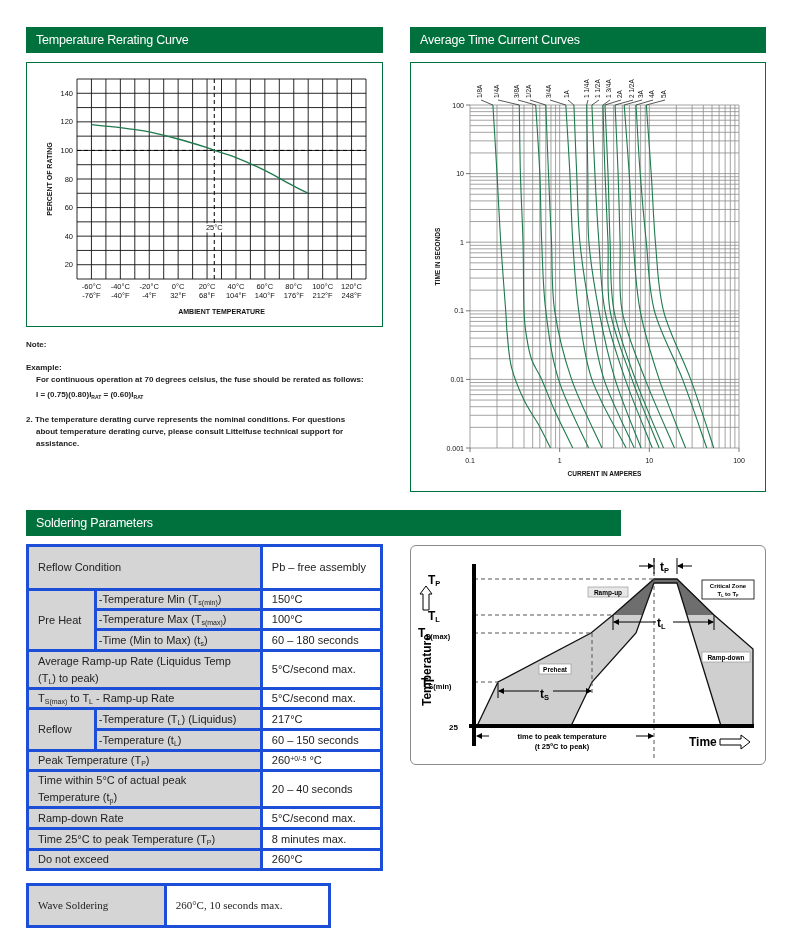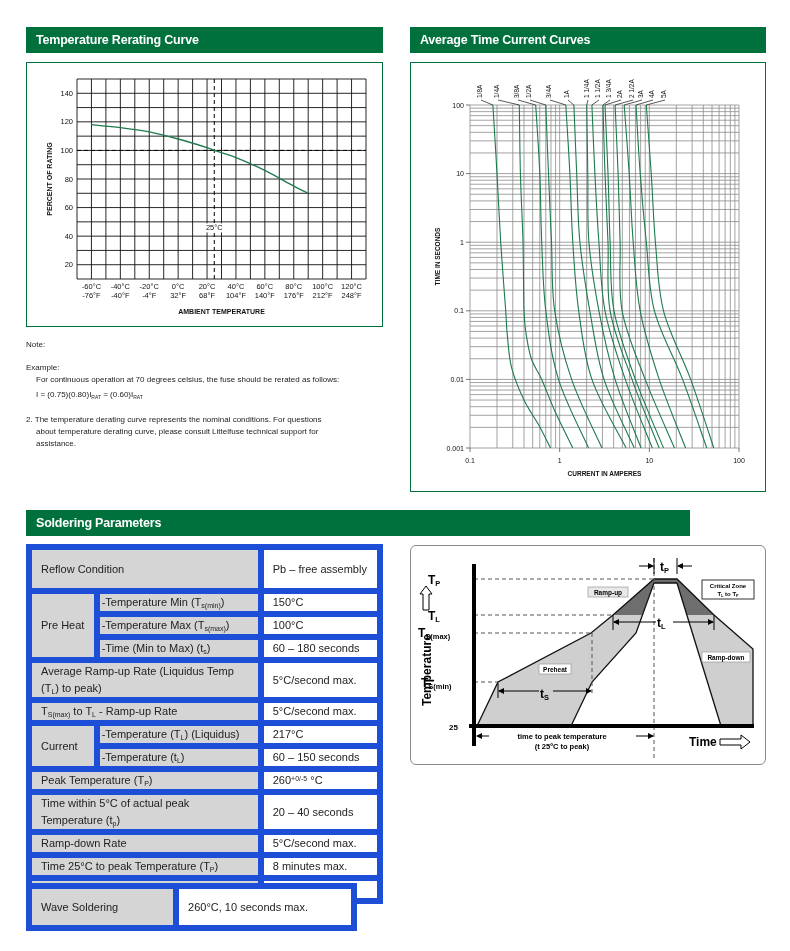--- a/index.html
+++ b/index.html
@@ -1,42 +1,42 @@
 <!DOCTYPE html>
 <html><head>
 <meta charset="utf-8">
 <style>
   html,body{margin:0;padding:0;background:#fff;}
   body{width:790px;height:951px;position:relative;overflow:hidden;font-family:"Liberation Sans",sans-serif;color:#111;}
-  .hdr{position:absolute;height:26px;background:#00703c;color:#fff;font-weight:bold;font-size:12.5px;line-height:26px;padding-left:10px;box-sizing:border-box;letter-spacing:-0.2px;}
+  .hdr{position:absolute;height:26px;background:#00703c;color:#fff;font-weight:normal;font-size:12.5px;line-height:26px;padding-left:10px;box-sizing:border-box;letter-spacing:-0.2px;}
   .box{position:absolute;box-sizing:border-box;}
   .greenbox{border:1px solid #00703c;}
   .greybox{border:1px solid #8a8a8a;}
   svg{position:absolute;left:0;top:0;overflow:visible;}
   svg text{font-family:"Liberation Sans",sans-serif;}
-  .notes{position:absolute;left:26px;top:339px;width:360px;font-size:8px;line-height:12px;color:#222;}
+  .notes{position:absolute;left:26px;top:339px;width:360px;font-size:8px;line-height:12px;color:#222;font-weight:bold;}
   .notes p{margin:0;}
   .notes .ind{padding-left:10px;}
   .notes .gap{margin-top:11px;}
   .notes sub{font-size:5px;vertical-align:-2px;}
   table.sp{position:absolute;border-collapse:collapse;font-size:11px;color:#222;}
-  table.sp td{border:6px solid #1d4ed8;padding:0 9px;vertical-align:middle;line-height:17px;}
+  table.sp td{border:3px solid #1d4ed8;padding:0 9px;vertical-align:middle;line-height:17px;}
   table.sp td.g{background:#d5d5d5;}
   table.sp td.g2{background:#d5d5d5;padding-left:2px;}
   table.sp td.w{background:#fff;margin-left:45px;}
   table.sp sub{font-size:7px;vertical-align:-2px;line-height:0;}
   table.sp sup{font-size:7px;vertical-align:3px;line-height:0;}
   .rf text{font-family:"Liberation Sans",sans-serif;font-weight:bold;}
 </style>
 </head>
 <body>
 
 <div class="hdr" style="left:26px;top:27px;width:357px;">Temperature Rerating Curve</div>
 <div class="hdr" style="left:410px;top:27px;width:356px;">Average Time Current Curves</div>
-<div class="hdr" style="left:26px;top:510px;width:664px;">Soldering Parameters</div>
+<div class="hdr" style="left:26px;top:510px;width:595px;">Soldering Parameters</div>
 
 <div class="box greenbox" style="left:26px;top:62px;width:357px;height:265px;">
   <svg id="rerating-svg" width="357" height="265">
       <line x1="50" y1="16" x2="50" y2="216" stroke="#111" stroke-width="0.9"></line>
       <line x1="64.45" y1="16" x2="64.45" y2="216" stroke="#111" stroke-width="0.9"></line>
       <line x1="78.9" y1="16" x2="78.9" y2="216" stroke="#111" stroke-width="0.9"></line>
       <line x1="93.35" y1="16" x2="93.35" y2="216" stroke="#111" stroke-width="0.9"></line>
       <line x1="107.80000000000001" y1="16" x2="107.80000000000001" y2="216" stroke="#111" stroke-width="0.9"></line>
       <line x1="122.25" y1="16" x2="122.25" y2="216" stroke="#111" stroke-width="0.9"></line>
       <line x1="136.7" y1="16" x2="136.7" y2="216" stroke="#111" stroke-width="0.9"></line>
@@ -285,21 +285,21 @@
   </tr>
   <tr style="height:38px">
     <td class="g" colspan="2"><span>Average Ramp-up Rate (Liquidus Temp (T</span><sub>L</sub><span>) to peak)</span></td>
     <td class="w">5°C/second max.</td>
   </tr>
   <tr style="height:20px">
     <td class="g" colspan="2"><span>T</span><sub>S(max)</sub><span> to T</span><sub>L</sub><span> - Ramp-up Rate</span></td>
     <td class="w">5°C/second max.</td>
   </tr>
   <tr style="height:21px">
-    <td class="g" rowspan="2">Current</td>
+    <td class="g" rowspan="2">Reflow</td>
     <td class="g2"><span>-Temperature (T</span><sub>L</sub><span>) (Liquidus)</span></td>
     <td class="w">217°C</td>
   </tr>
   <tr style="height:21px">
     <td class="g2"><span>-Temperature (t</span><sub>L</sub><span>)</span></td>
     <td class="w">60 – 150 seconds</td>
   </tr>
   <tr style="height:20px">
     <td class="g" colspan="2"><span>Peak Temperature (T</span><sub>P</sub><span>)</span></td>
     <td class="w"><span>260</span><sup>+0/-5</sup><span> °C</span></td>
@@ -316,21 +316,21 @@
     <td class="g" colspan="2"><span>Time 25°C to peak Temperature (T</span><sub>P</sub><span>)</span></td>
     <td class="w">8 minutes max.</td>
   </tr>
   <tr style="height:20px">
     <td class="g" colspan="2">Do not exceed</td>
     <td class="w">260°C</td>
   </tr>
 </tbody>
   </table>
 
-<table class="sp" style="left:26px;top:883px;width:331px;">
+<table class="sp" style="left:26px;top:883px;width:305px;font-family:Liberation Serif, serif;">
   <colgroup>
       <col style="width:160px">
       <col style="width:197px">
     </colgroup>
   <tbody>
       <tr style="height:42px">
     <td class="g">Wave Soldering</td>
     <td class="w">260°C, 10 seconds max.</td>
   </tr>
 </tbody>

